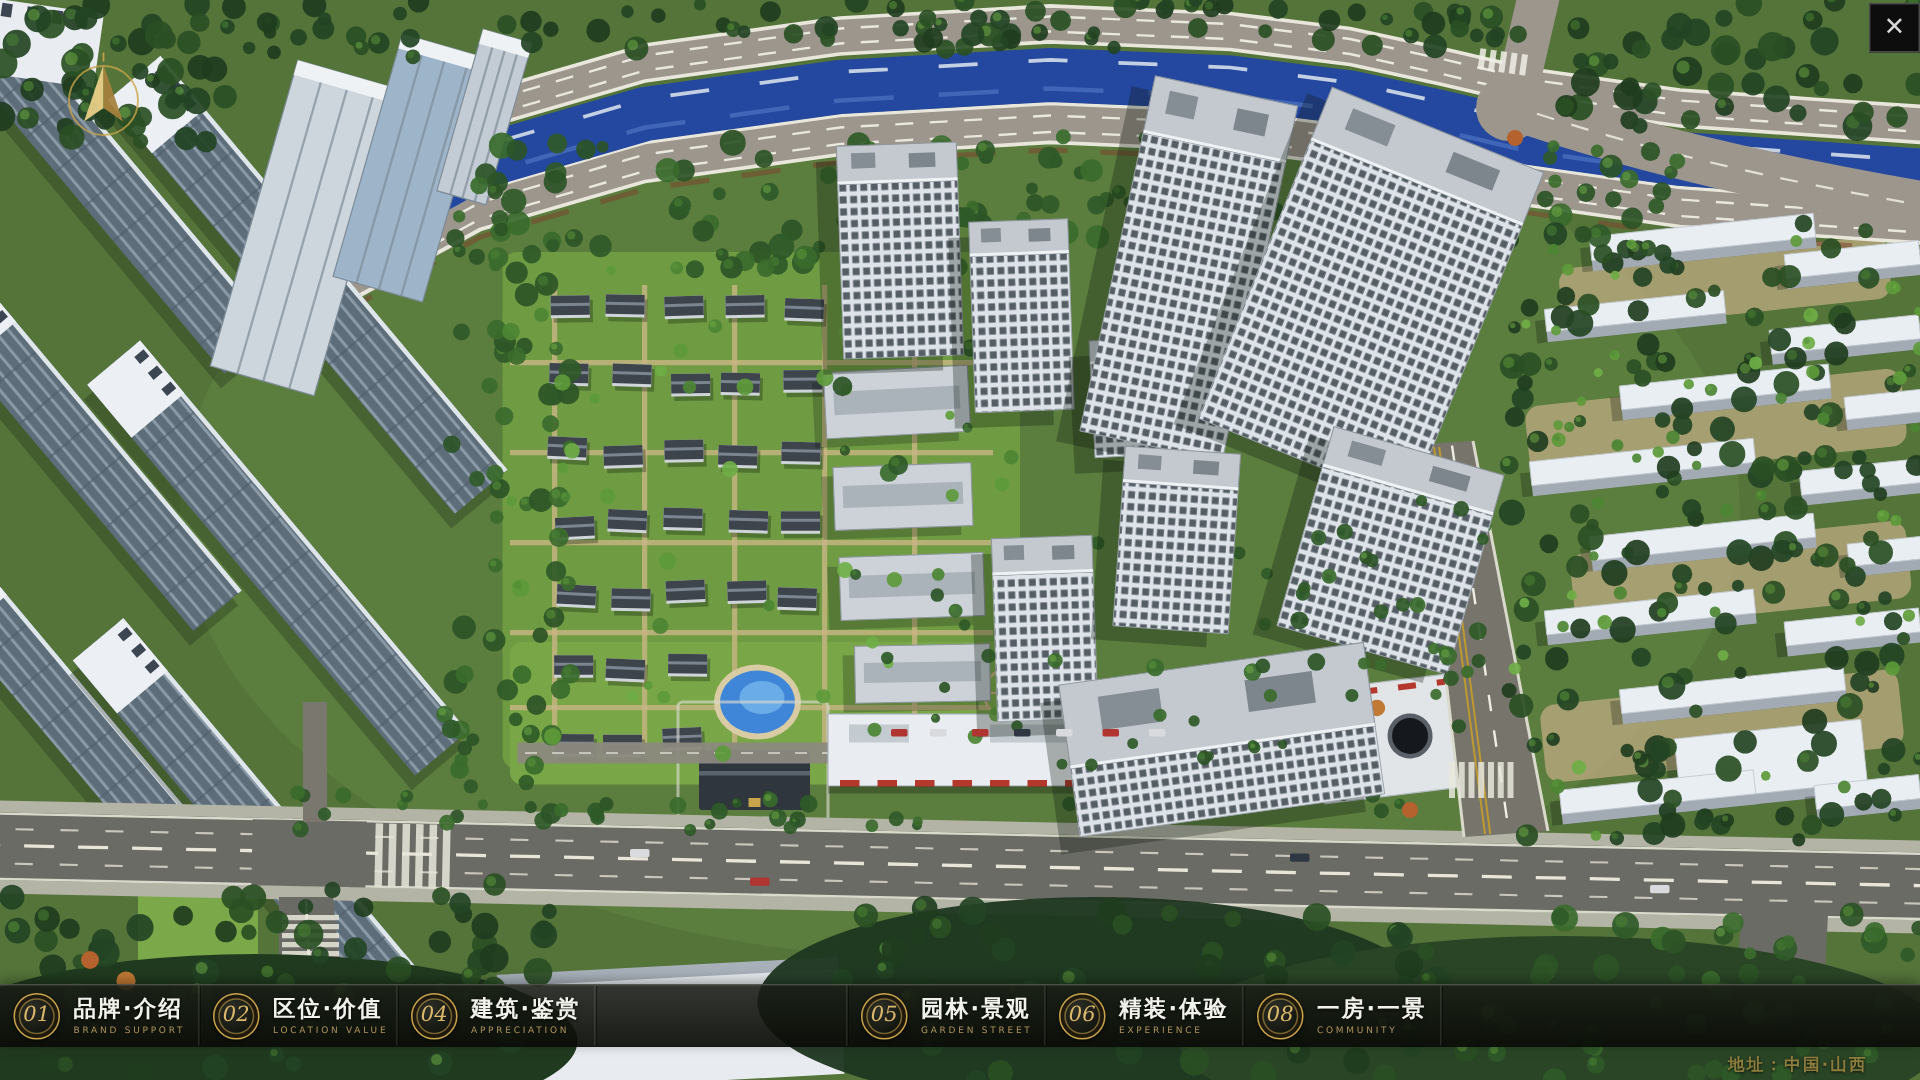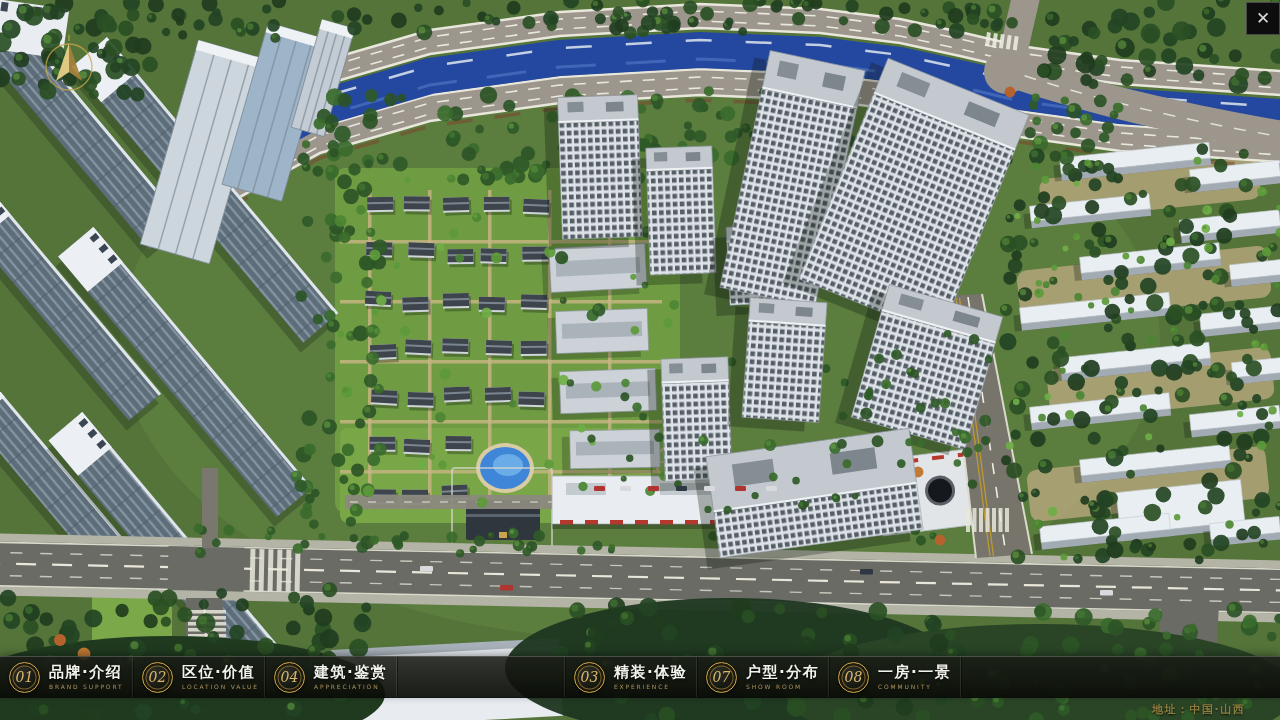--- a/index.html
+++ b/index.html
@@ -1962,40 +1962,40 @@
         </div>
       <div class="nav-text">
         <div class="nav-zh">建筑·鉴赏</div>
         <div class="nav-en">APPRECIATION</div>
       </div>
     </div>
 
     <div class="stub left"></div>
     <div class="logo-spacer"></div>
 
-
     <div class="nav-item">
       <div class="medallion">
-        <span class="num">03</span>
+        <span class="num">05</span>
+        </div>
+      <div class="nav-text">
+        <div class="nav-zh">园林·景观</div>
+        <div class="nav-en">GARDEN STREET</div>
+      </div>
+    </div>
+
+    <div class="nav-item">
+      <div class="medallion">
+        <span class="num">06</span>
         </div>
       <div class="nav-text">
         <div class="nav-zh">精装·体验</div>
         <div class="nav-en">EXPERIENCE</div>
       </div>
     </div>
 
-    <div class="nav-item">
-      <div class="medallion">
-        <span class="num">07</span>
-        </div>
-      <div class="nav-text">
-        <div class="nav-zh">户型·分布</div>
-        <div class="nav-en">SHOW ROOM</div>
-      </div>
-    </div>
 
     <div class="nav-item">
       <div class="medallion">
         <span class="num">08</span>
         </div>
       <div class="nav-text">
         <div class="nav-zh">一房·一景</div>
         <div class="nav-en">COMMUNITY</div>
       </div>
     </div>

